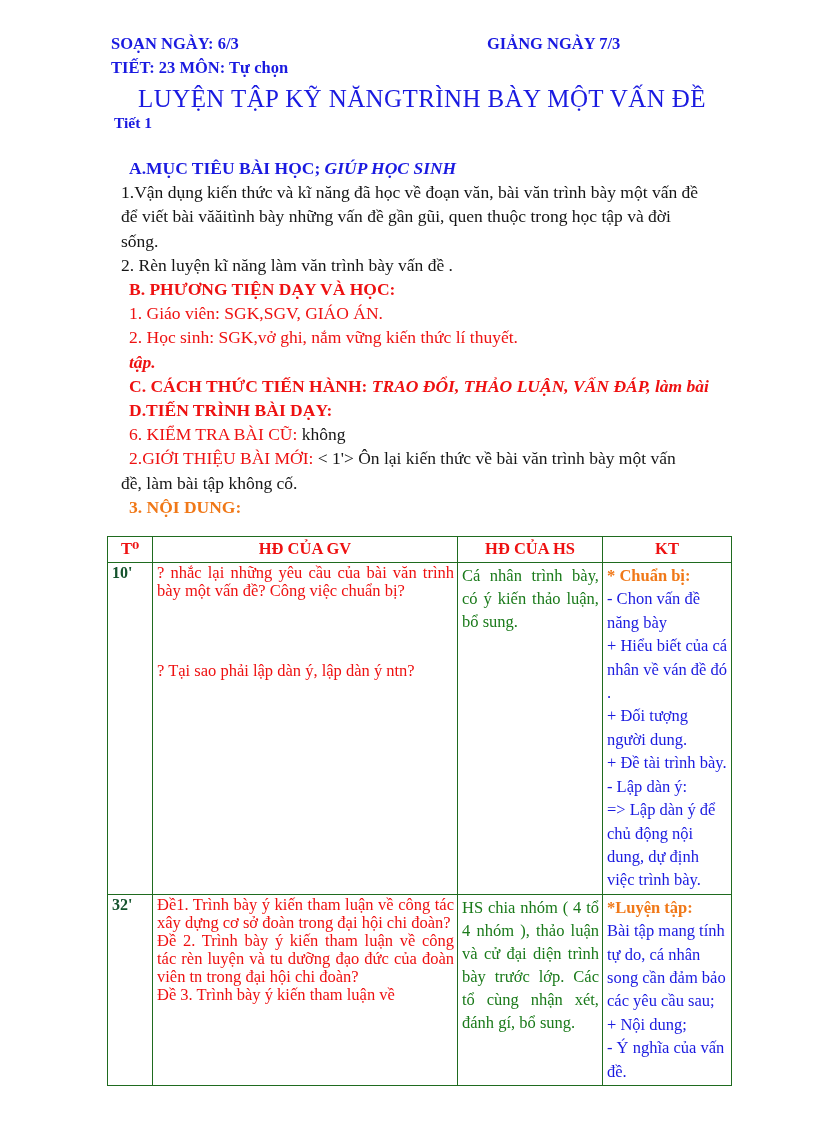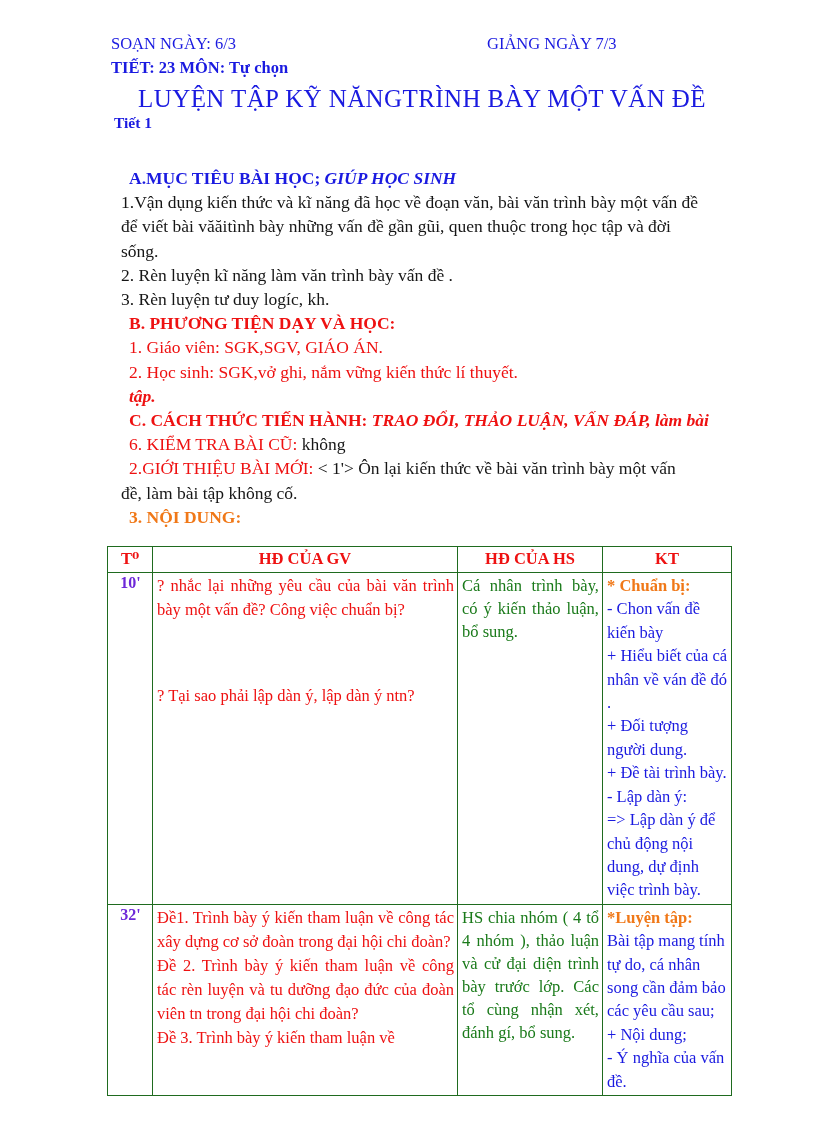--- a/index.html
+++ b/index.html
@@ -25,21 +25,21 @@
     position: absolute;
     left: 107px;
     top: 34px;
     width: 612px;
   }
 
   
   .hdr-row {
     position: relative;
     height: 24px;
-    font-weight: normal;
+    font-weight: bold;
     font-size: 16.5px;
     color: #1a1ae0;
     letter-spacing: 0px;
   }
   .hdr-left {
     position: absolute;
     left: 4px;
     top: 0;
     white-space: nowrap;
   }
@@ -70,21 +70,21 @@
   }
   .sub-title {
     color: #1a1ae0;
     font-size: 15.5px;
     font-weight: bold;
     margin: 1px 0 0 7px;
   }
 
   
   .body-block {
-    margin-top: 34px;
+    margin-top: 24px;
     font-size: 17.5px;
     line-height: 24.2px;
   }
   .ln {
     white-space: nowrap;
   }
   .indent-a { padding-left: 22px; }
   .indent-b { padding-left: 14px; }
   .blue-b    { color: #1a1ae0; font-weight: bold; }
   .blue-bi   { color: #1a1ae0; font-weight: bold; font-style: italic; }
@@ -120,30 +120,30 @@
     font-size: 16.5px;
     padding: 2px 2px 3px 2px;
     height: 20px;
   }
   .col-t  { width: 40px; }
   .col-gv { width: 300px; }
   .col-hs { width: 140px; }
   .col-kt { width: 124px; }
 
   td.c-time {
-    text-align: center;
-    color: #6d28d9;
+    text-align: left;
+    color: #14532d;
     font-weight: bold;
     font-size: 16px;
     padding-top: 4px;
   }
   td.c-gv {
     color: #ee1111;
     font-size: 16.5px;
-    line-height: 24px;
+    line-height: 18px;
     text-align: justify;
     text-justify: inter-word;
   }
   td.c-hs {
     color: #1a7a1a;
     font-size: 16.5px;
     line-height: 23px;
     text-align: justify;
     text-justify: inter-word;
   }
@@ -182,32 +182,32 @@
 
       <div class="ln indent-a sec-head">
         <span class="blue-b">A.MỤC TIÊU BÀI HỌC;</span>
         <span class="blue-bi">GIÚP HỌC SINH</span>
       </div>
 
       <div class="ln indent-b black">1.Vận dụng kiến thức và kĩ năng đã học về đoạn văn, bài văn trình bày một vấn đề</div>
       <div class="ln indent-b black">để viết bài văăitình bày những vấn đề  gần gũi, quen thuộc trong học tập và đời</div>
       <div class="ln indent-b black">sống.</div>
       <div class="ln indent-b black">2. Rèn luyện kĩ năng làm văn trình bày vấn đề .</div>
-      <div class="ln indent-b black">3. Rèn luyện tư duy logíc, kh.</div>
 
       <div class="ln indent-a sec-head red">B. PHƯƠNG TIỆN DẠY VÀ HỌC:</div>
       <div class="ln indent-a red">1. Giáo viên:  SGK,SGV, GIÁO ÁN.</div>
       <div class="ln indent-a red">2. Học sinh: SGK,vở ghi, nắm vững kiến thức lí thuyết.</div>
 
       <div class="ln indent-a red-bi">tập.</div>
       <div class="ln indent-a">
         <span class="red-b">C. CÁCH THỨC TIẾN HÀNH:</span>
         <span class="red-bi">TRAO ĐỔI, THẢO LUẬN, VẤN ĐÁP, làm bài</span>
       </div>
 
+      <div class="ln indent-a sec-head red">D.TIẾN TRÌNH BÀI DẠY:</div>
 
       <div class="ln indent-a">
         <span class="red">6. KIỂM TRA BÀI CŨ:</span>
         <span class="black">không</span>
       </div>
 
       <div class="ln indent-a">
         <span class="red">2.GIỚI THIỆU BÀI MỚI:</span>
         <span class="black">&lt; 1'&gt;  Ôn lại kiến thức về bài văn trình bày một vấn</span>
       </div>
@@ -232,21 +232,21 @@
             <td class="c-gv">
               <p>? nhắc lại những yêu cầu của bài văn trình bày một vấn đề? Công việc chuẩn bị?</p>
               <div class="spacer-gap"></div>
               <p>? Tại sao phải lập dàn ý, lập dàn ý ntn?</p>
             </td>
             <td class="c-hs">
               <p>Cá nhân trình bày, có ý kiến thảo luận, bổ sung.</p>
             </td>
             <td class="c-kt">
               <p class="kt-head">* Chuẩn bị:</p>
-              <p>- Chon vấn đề kiến bày</p>
+              <p>- Chon vấn đề năng bày</p>
               <p>+ Hiểu biết của cá nhân về ván đề đó .</p>
               <p>+ Đối tượng người dung.</p>
               <p>+ Đề tài trình bày.</p>
               <p>- Lập dàn ý:</p>
               <p>=&gt; Lập dàn ý để chủ động nội dung, dự định việc trình bày.</p>
             </td>
           </tr>
           <tr class="row2">
             <td class="c-time">32'</td>
             <td class="c-gv">

